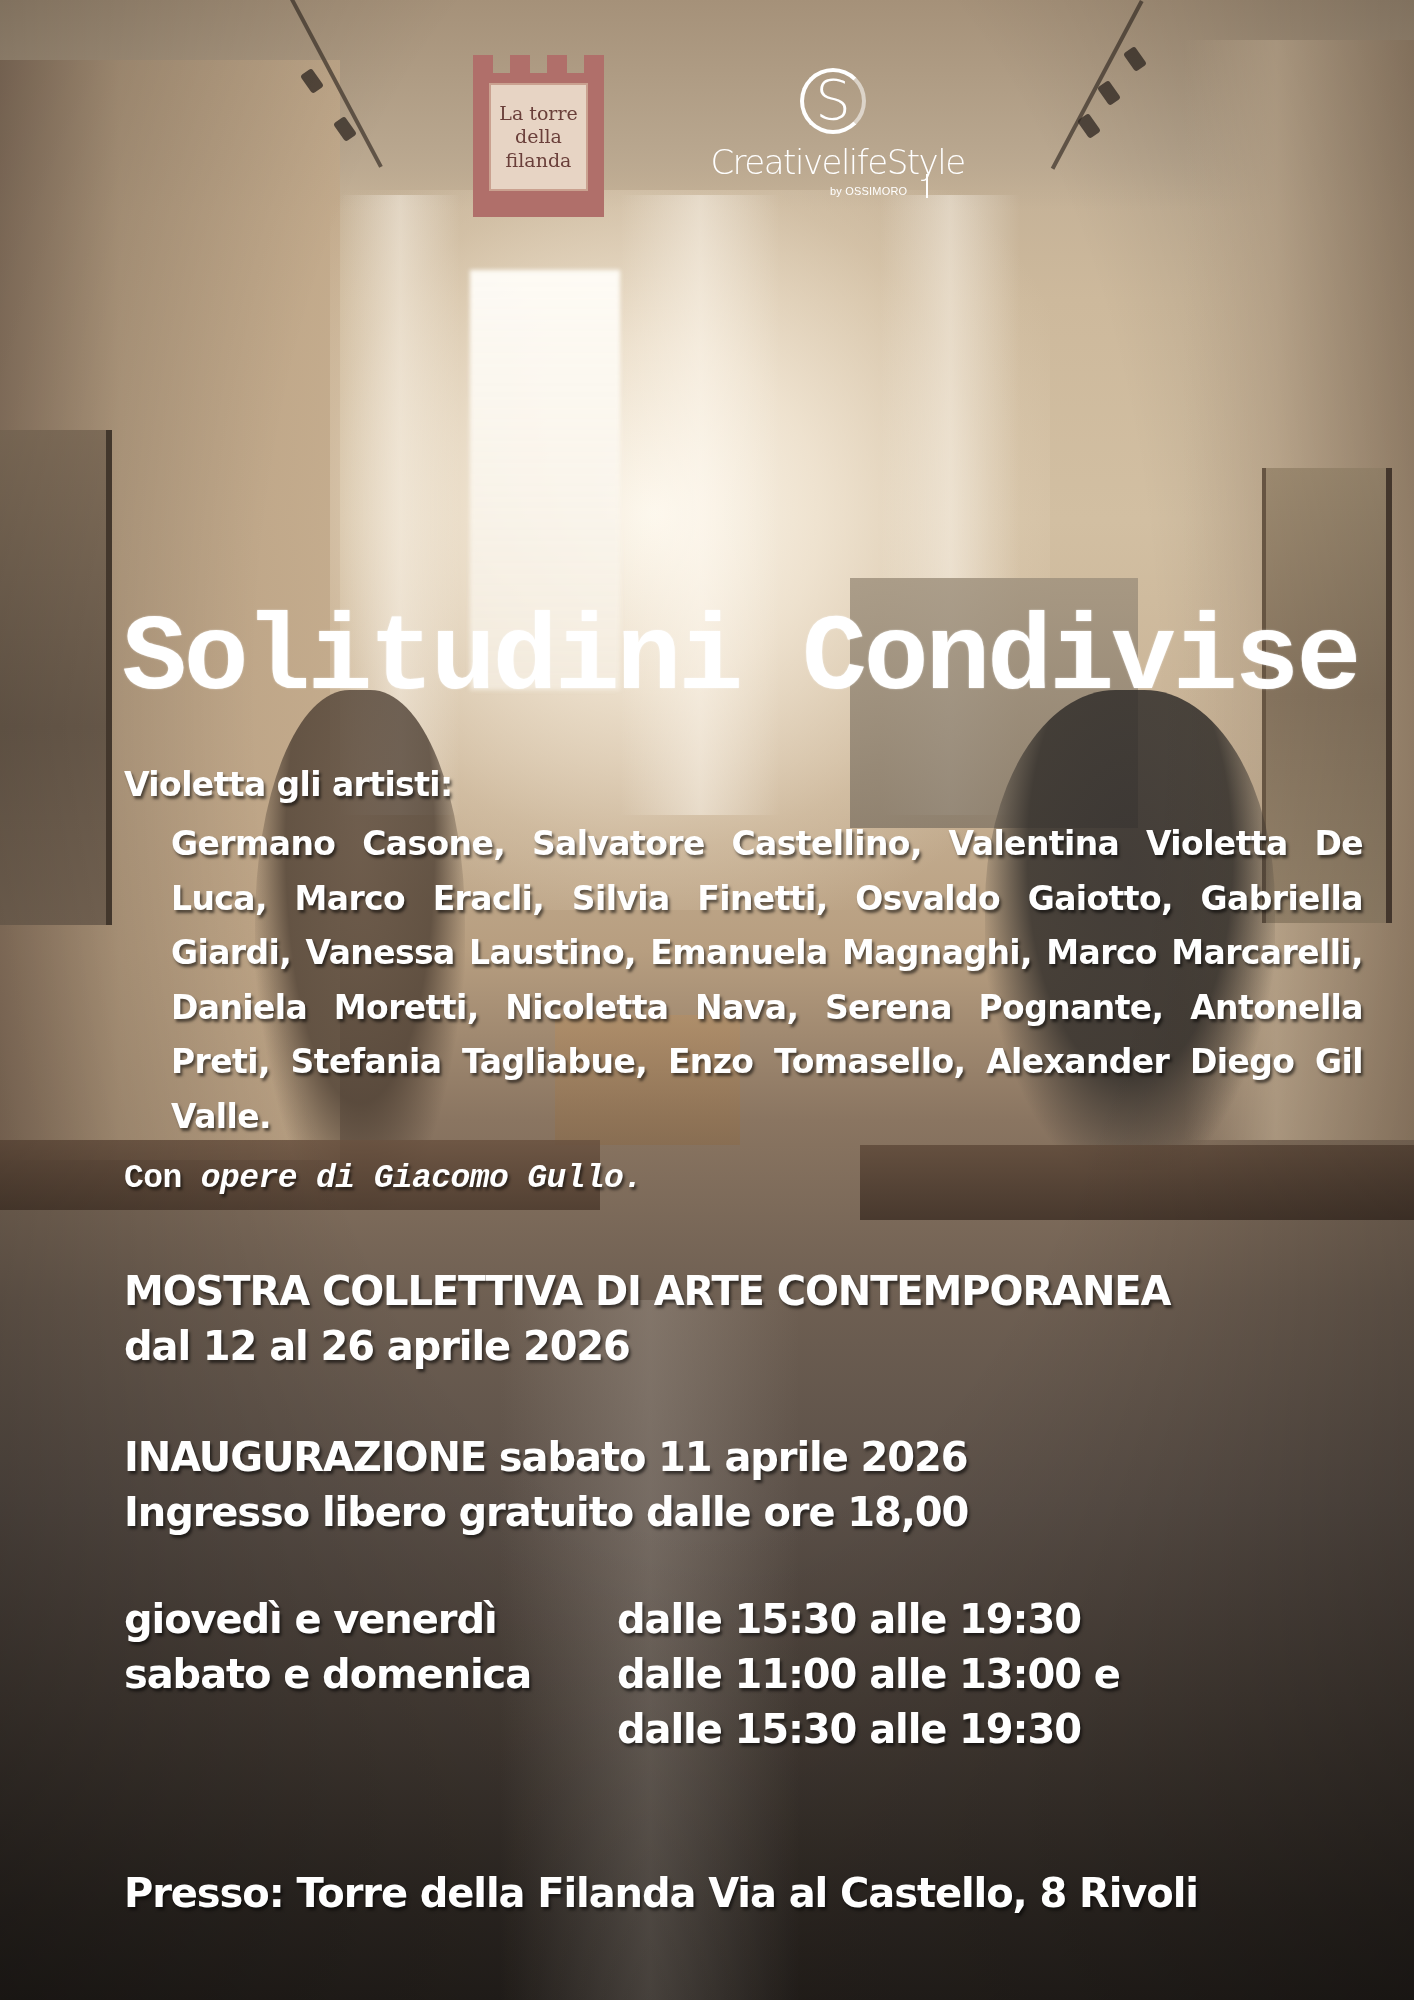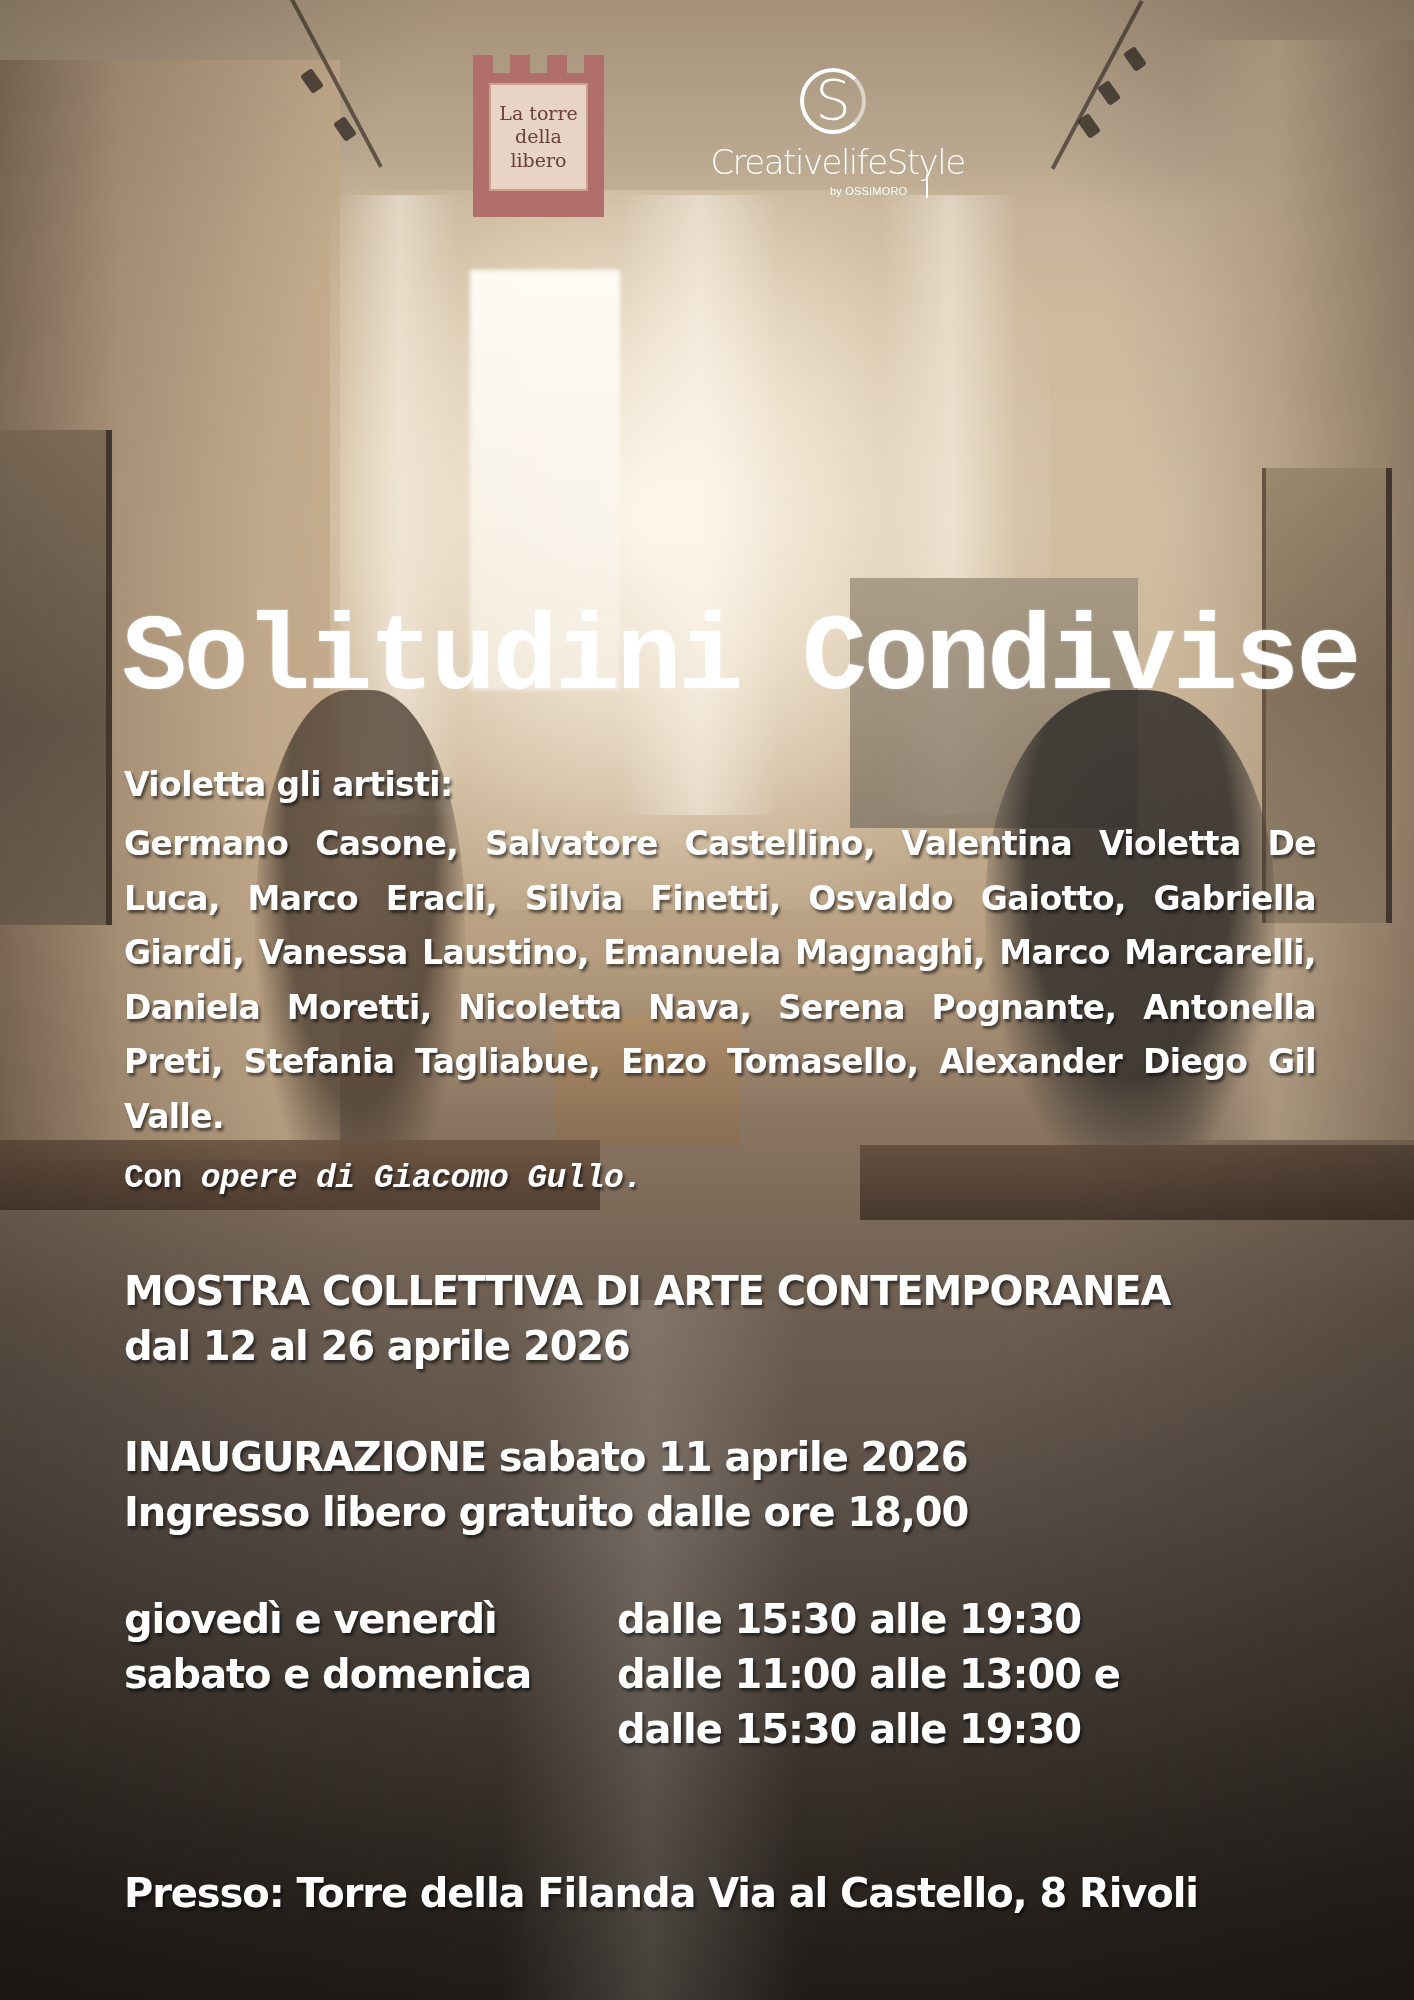--- a/index.html
+++ b/index.html
@@ -163,20 +163,21 @@
       font-family: "DejaVu Sans", sans-serif; font-weight: 700;
       font-size: 33px; letter-spacing: -0.6px;
     }
     .artists-list {
       top: 817px;
       font-family: "DejaVu Sans", sans-serif; font-weight: 700;
       font-size: 33px; letter-spacing: -0.6px;
       line-height: 54.5px;
       text-align: justify;
       text-align-last: left;
+      margin-left: 47px;
     }
     .works {
       top: 1160px;
       font-family: Liberation Mono, monospace; font-weight: 700;
       font-size: 33px; letter-spacing: -0.6px;
     }
     .works em { font-style: italic; }
     .info-block {
       font-family: "DejaVu Sans", sans-serif; font-weight: 700;
       font-size: 40px; letter-spacing: -1.1px; line-height: 55px;
@@ -227,21 +228,21 @@
   <div class="torre-merlons">
     <span></span>
     <span></span>
     <span></span>
     <span></span>
   </div>
   <div class="torre-body"></div>
   <div class="torre-plaque">
     <div>La torre</div>
     <div>della</div>
-    <div>libero</div>
+    <div>filanda</div>
   </div>
 </div>
 
 <div class="logo-creative">
   <div class="creative-circle"></div>
   <div class="creative-s">S</div>
   <div class="creative-name">CreativelifeStyle</div>
   <div class="creative-by">by OSSIMORO</div>
   <div class="creative-bar"></div>
 </div>

